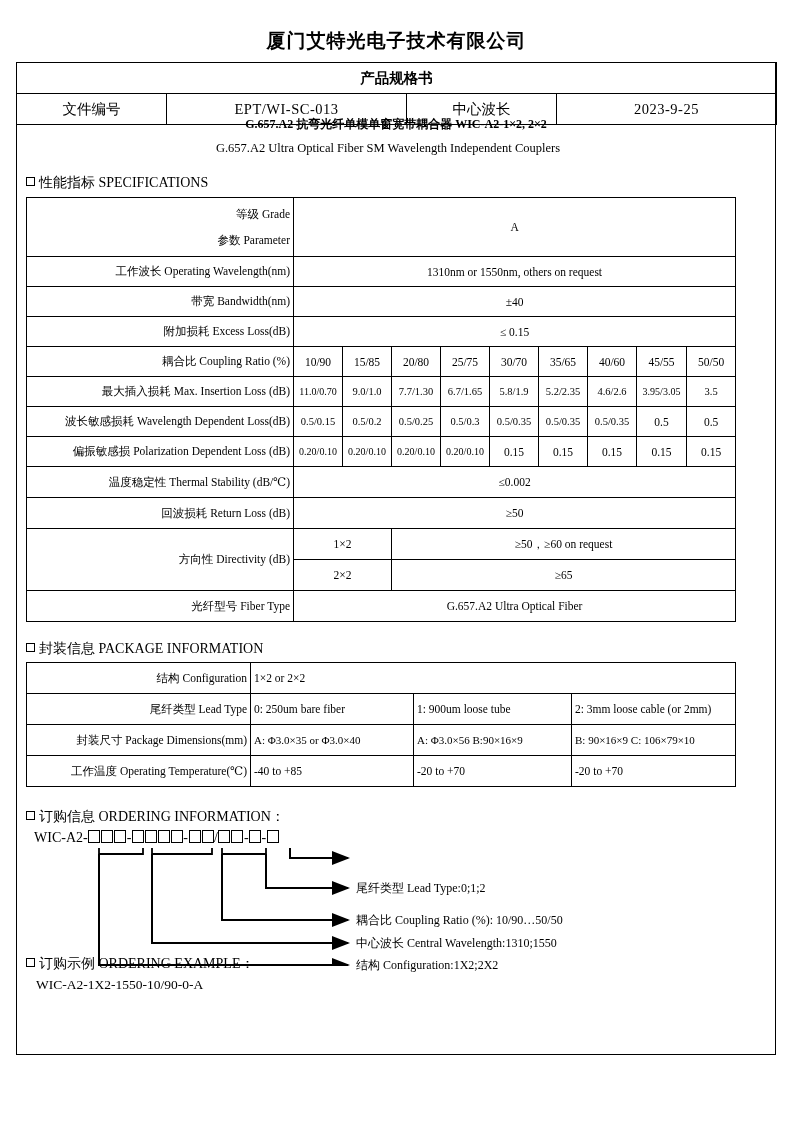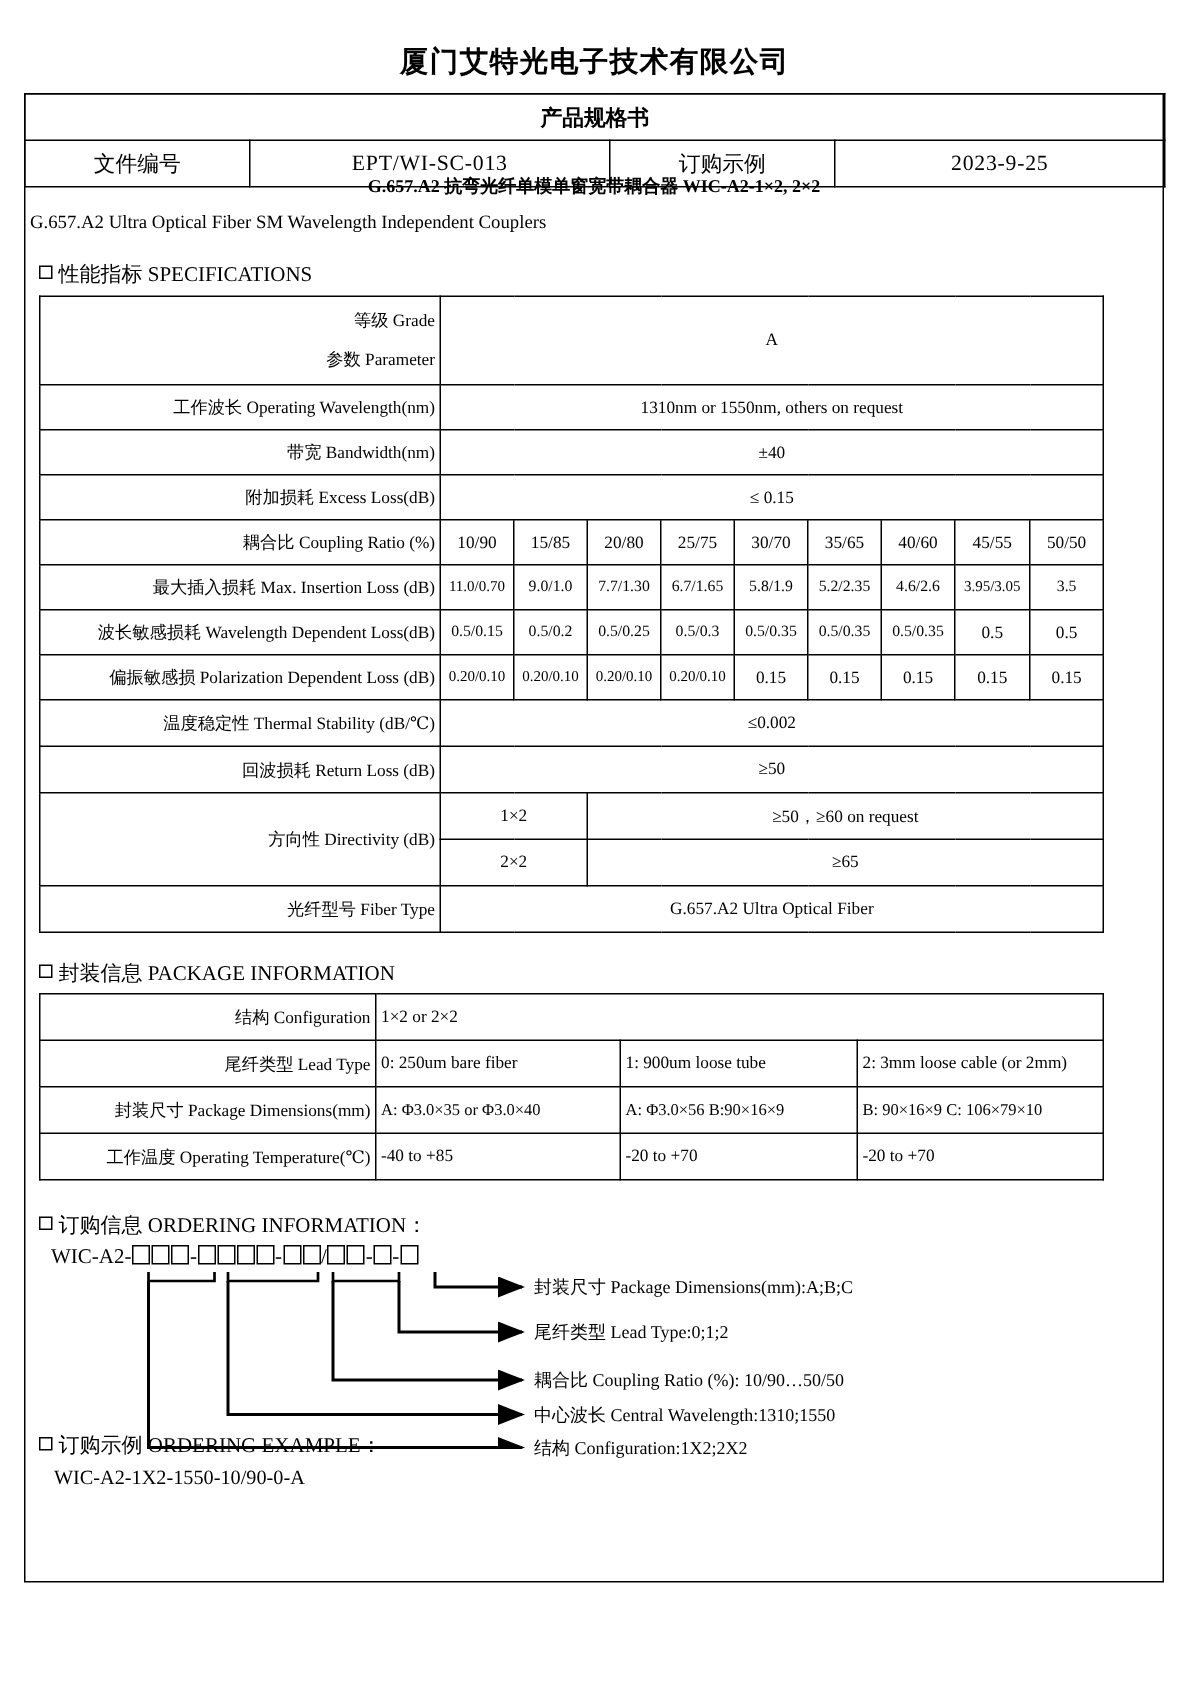--- a/index.html
+++ b/index.html
@@ -25,21 +25,21 @@
     padding:4px 2px;height:22px;
   }
   .hdr-title-cell{font-weight:bold;font-size:15px;}
   .mono-ish{font-family:"Liberation Serif",serif;letter-spacing:0.5px;}
 
   .prod-title{
     position:absolute;left:16px;top:116px;width:760px;text-align:center;
     font-size:12px;font-weight:bold;
   }
   .prod-sub{
-    position:absolute;left:20px;top:141px;width:760px;
+    position:absolute;left:8px;top:141px;width:760px;text-align:center;
     font-size:12.5px;
   }
 
   .section-head{
     position:absolute;font-size:14px;white-space:nowrap;
   }
   .sq{display:inline-block;width:9px;height:9px;border:1px solid #000;
       margin-right:4px;vertical-align:1px;box-sizing:border-box;}
 
   table.grid{border-collapse:collapse;table-layout:fixed;position:absolute;}
@@ -83,21 +83,21 @@
       <col style="width:150px">
       <col style="width:220px">
     </colgroup>
   <tbody>
       <tr>
     <td class="hdr-title-cell" colspan="4">产品规格书</td>
   </tr>
   <tr>
     <td>文件编号</td>
     <td class="mono-ish">EPT/WI-SC-013</td>
-    <td>订购示例</td>
+    <td>中心波长</td>
     <td class="mono-ish">2023-9-25</td>
   </tr>
 </tbody>
   </table>
 
 <div class="prod-title">G.657.A2 抗弯光纤单模单窗宽带耦合器 WIC-A2-1×2, 2×2</div>
 <div class="prod-sub">G.657.A2 Ultra Optical Fiber SM Wavelength Independent Couplers</div>
 
 <div class="section-head" style="left:26px;top:174px;">
   <span class="sq"></span><span>性能指标  SPECIFICATIONS</span>
@@ -276,21 +276,20 @@
     <path d="M264,22 L264,32 L322,32" stroke="#000" stroke-width="2" fill="none" marker-end="url(#arw)"></path>
 
     <path d="M240,28 L240,62 L322,62" stroke="#000" stroke-width="2" fill="none" marker-end="url(#arw)"></path>
 
     <path d="M196,28 L196,94 L322,94" stroke="#000" stroke-width="2" fill="none" marker-end="url(#arw)"></path>
 
     <path d="M126,28 L126,117 L322,117" stroke="#000" stroke-width="2" fill="none" marker-end="url(#arw)"></path>
 
     <path d="M73,28 L73,139 L322,139" stroke="#000" stroke-width="2" fill="none" marker-end="url(#arw)"></path>
   </svg>
-  <div class="callout-label" style="left:330px;top:24px;">封装尺寸 Package Dimensions(mm):A;B;C</div>
   <div class="callout-label" style="left:330px;top:54px;">尾纤类型 Lead Type:0;1;2</div>
   <div class="callout-label" style="left:330px;top:86px;">耦合比 Coupling Ratio (%): 10/90…50/50</div>
   <div class="callout-label" style="left:330px;top:109px;">中心波长 Central Wavelength:1310;1550</div>
   <div class="callout-label" style="left:330px;top:131px;">结构 Configuration:1X2;2X2</div>
 </div>
 
 <div class="section-head" id="example-head">
   <span class="sq"></span><span>订购示例 ORDERING EXAMPLE：</span>
 </div>
 <div id="example-val">WIC-A2-1X2-1550-10/90-0-A</div>

